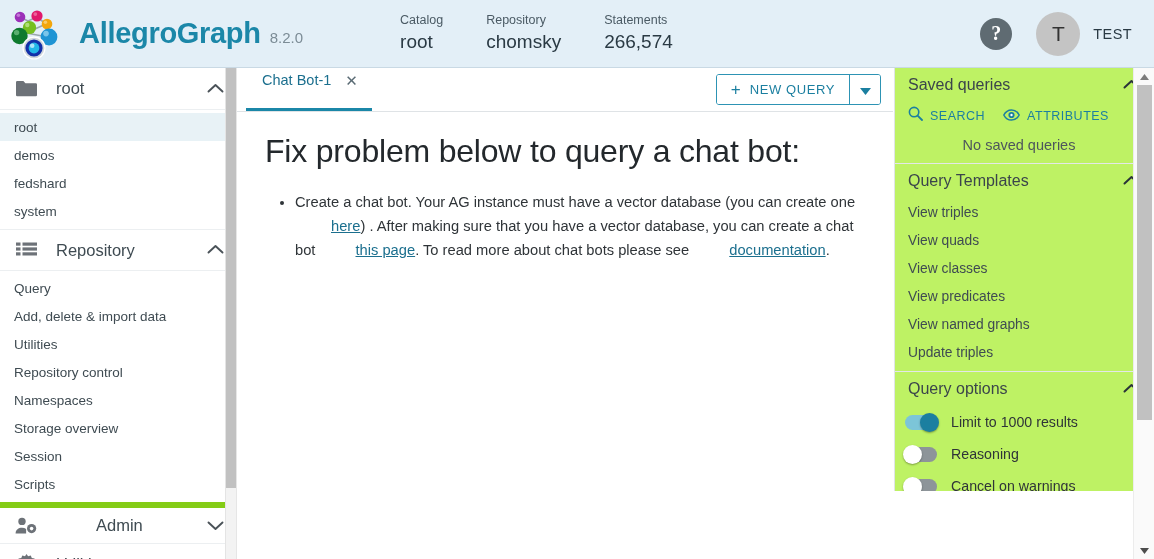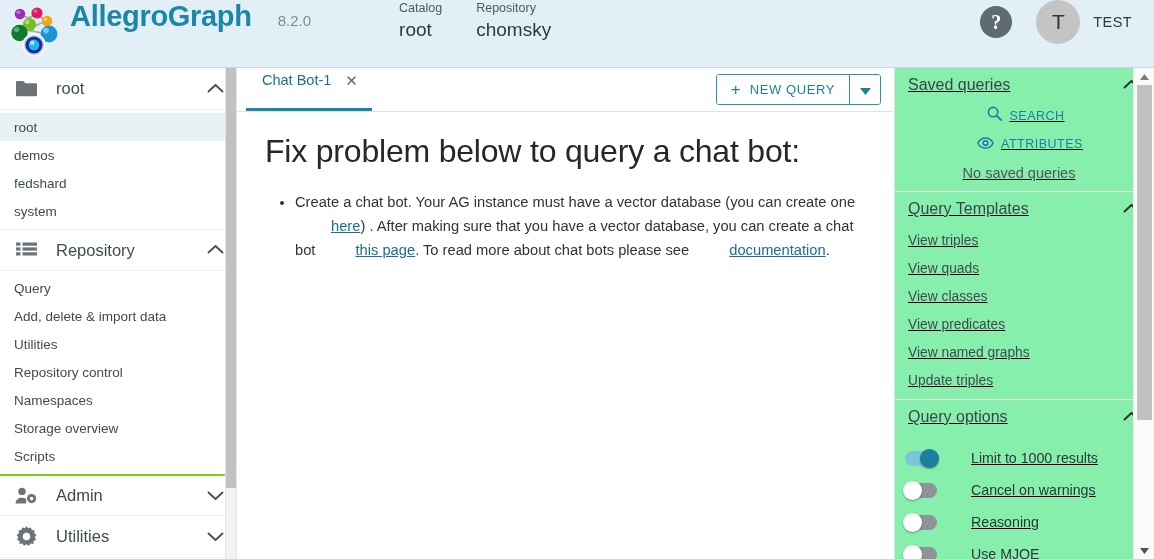--- a/index.html
+++ b/index.html
@@ -9,36 +9,36 @@
     background: #ffffff;
     overflow: hidden;
   }
 
   
   #header {
     position: absolute; top: 0; left: 0;
     width: 1154px; height: 68px;
     background: #e3eff7;
     border-bottom: 1px solid #c9d9e4;
-    display: flex; align-items: flex-start;
+    display: flex; align-items: center; gap: 9px;
   }
   #logo-mark {
     width: 62px; height: 62px; margin-left: 4px;
     position: relative; flex: none;
   }
   #logo-mark svg { display: block; }
   #brand {
     display: flex; align-items: baseline; margin-left: 4px;
   }
   .brand-name {
     font-size: 29px; font-weight: bold; color: #1b87a8;
     letter-spacing: -0.3px;
   }
   .brand-version {
-    font-size: 15px; color: #7c8c96; margin-left: 26px;
+    font-size: 15px; color: #7c8c96; margin-left: 9px;
   }
   .hdr-stat {
     display: flex; flex-direction: column; align-items: flex-start;
     margin-left: 34px;
   }
   .hdr-stat.first { margin-left: 88px; }
   .hdr-stat-label { font-size: 12.5px; color: #4a5a64; line-height: 16px; }
   .hdr-stat-value { font-size: 19px; color: #2a3a44; line-height: 26px; margin-top: 1px; }
 
   #hdr-right {
@@ -155,56 +155,54 @@
   #bullets li {
     font-size: 14.7px; color: #2f3438; line-height: 24px;
     list-style: disc;
   }
   #bullets li::marker { color: #2f3438; }
   .lnk { color: #1b6f8e; text-decoration: underline; cursor: pointer; margin-left: 36px; }
 
   
   #rightpanel {
     position: absolute; top: 68px; left: 894px;
-    width: 260px; height: 491px;
-    background: #86efac;
+    width: 260px; height: 423px;
+    background: #bef264;
     border-left: 1px solid #e0e4e6;
     overflow: hidden;
-    text-decoration: underline;
   }
   .rp-section-head {
     display: flex; align-items: center; justify-content: space-between;
     padding: 0 14px 0 13px; height: 34px;
     cursor: pointer;
   }
   .rp-section-head .rp-title { font-size: 16px; color: #3b454b; }
   .rp-actions {
     display: flex; align-items: center; gap: 10px;
     padding: 4px 10px 6px 13px;
-    flex-direction: column;
   }
   .rp-action {
     display: flex; align-items: center; gap: 7px; cursor: pointer;
   }
   .rp-action .rp-action-label {
     font-size: 12.5px; color: #1b7fa0; letter-spacing: .5px;
   }
   .rp-empty {
     font-size: 14.5px; color: #4d565c; text-align: center;
     padding: 6px 11px 10px 0;
   }
   .rp-divider { border-top: 1px solid #e3e7e9; }
   .rp-link {
     height: 28px; display: flex; align-items: center;
     padding-left: 13px; font-size: 13.8px; color: #3f4b52;
     cursor: pointer;
   }
   .rp-toggle-row {
-    height: 32px; display: flex; align-items: flex-end;
-    padding-left: 10px; cursor: pointer; gap: 20px;
+    height: 32px; display: flex; align-items: center;
+    padding-left: 10px; cursor: pointer;
   }
   .toggle {
     width: 32px; height: 15px; border-radius: 8px;
     position: relative; flex: none;
   }
   .toggle.on  { background: #7cc5d8; }
   .toggle.off { background: #8d9499; }
   .toggle .knob {
     position: absolute; top: -2px; width: 19px; height: 19px;
     border-radius: 50%; box-shadow: 0 1px 2px rgba(0,0,0,.35);
@@ -273,20 +271,24 @@
   </div>
 
   <div class="hdr-stat first">
     <span class="hdr-stat-label">Catalog</span>
     <span class="hdr-stat-value">root</span>
   </div>
   <div class="hdr-stat">
     <span class="hdr-stat-label">Repository</span>
     <span class="hdr-stat-value">chomsky</span>
   </div>
+  <div class="hdr-stat">
+    <span class="hdr-stat-label">Statements</span>
+    <span class="hdr-stat-value">266,574</span>
+  </div>
 
   <div id="hdr-right">
     <div id="help-icon">?</div>
     <div id="avatar">T</div>
     <span id="user-name">TEST</span>
   </div>
 </div>
 
 <div id="sidebar">
   <div id="sidebar-scroll">
@@ -331,24 +333,25 @@
       </span>
     </div>
 
     <div class="sb-sub-list">
       <div class="sb-item">Query</div>
       <div class="sb-item">Add, delete &amp; import data</div>
       <div class="sb-item">Utilities</div>
       <div class="sb-item">Repository control</div>
       <div class="sb-item">Namespaces</div>
       <div class="sb-item">Storage overview</div>
+      <div class="sb-item">Session</div>
       <div class="sb-item">Scripts</div>
     </div>
 
-    <div class="sb-group" style="border-top:2px solid #84cc16;">
+    <div class="sb-group" style="border-top:6px solid #84cc16;gap:40px;">
       <span class="sb-gicon">
         <svg width="22" height="18" viewBox="0 0 22 18">
           <circle cx="7" cy="4.4" r="3.7" fill="#6d7278"></circle>
           <path d="M0.6 16.4c0-3.6 2.9-5.6 6.4-5.6 1.6 0 3 .4 4.1 1.1v4.5z" fill="#6d7278"></path>
           <circle cx="16.6" cy="11.6" r="4.6" fill="#6d7278"></circle>
           <circle cx="16.6" cy="11.6" r="1.8" fill="#ffffff"></circle>
         </svg>
       </span>
       <span class="sb-glabel">Admin</span>
       <span class="chev">
@@ -479,27 +482,27 @@
     <div class="rp-toggle-row">
       <span class="toggle on">
           <span class="knob"></span>
         </span>
       <span class="rp-toggle-label">Limit to 1000 results</span>
     </div>
     <div class="rp-toggle-row">
       <span class="toggle off">
           <span class="knob"></span>
         </span>
-      <span class="rp-toggle-label">Cancel on warnings</span>
+      <span class="rp-toggle-label">Reasoning</span>
     </div>
     <div class="rp-toggle-row">
       <span class="toggle off">
           <span class="knob"></span>
         </span>
-      <span class="rp-toggle-label">Reasoning</span>
+      <span class="rp-toggle-label">Cancel on warnings</span>
     </div>
     <div class="rp-toggle-row">
       <span class="toggle off">
           <span class="knob"></span>
         </span>
       <span class="rp-toggle-label">Use MJQE</span>
     </div>
   </div>
 
   <div id="rp-expand">›</div>

